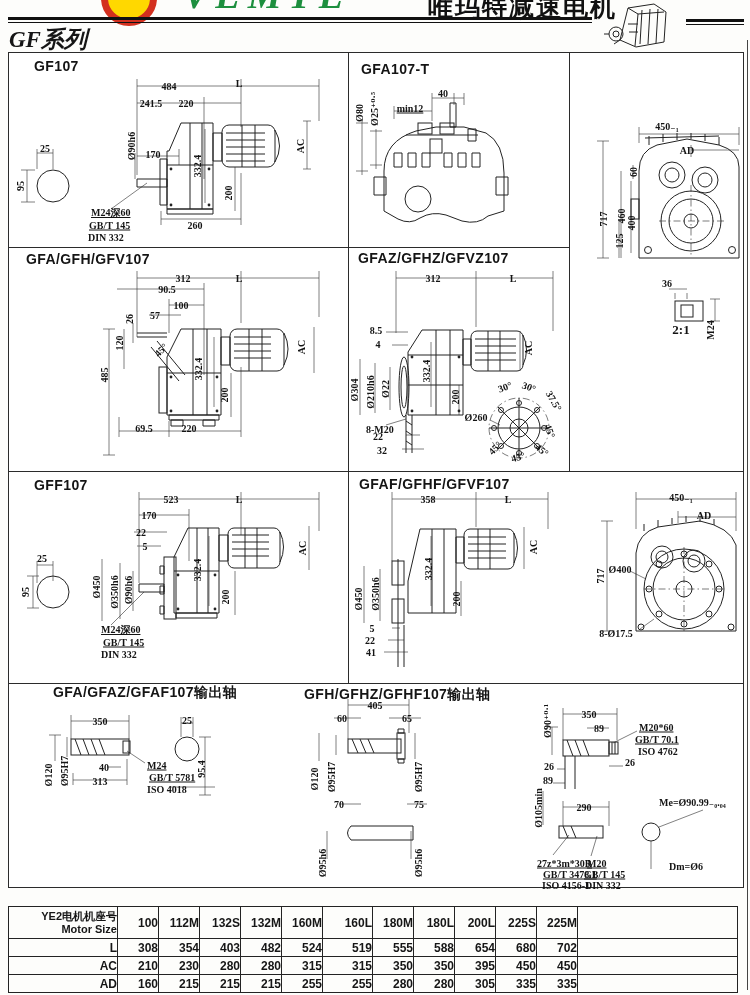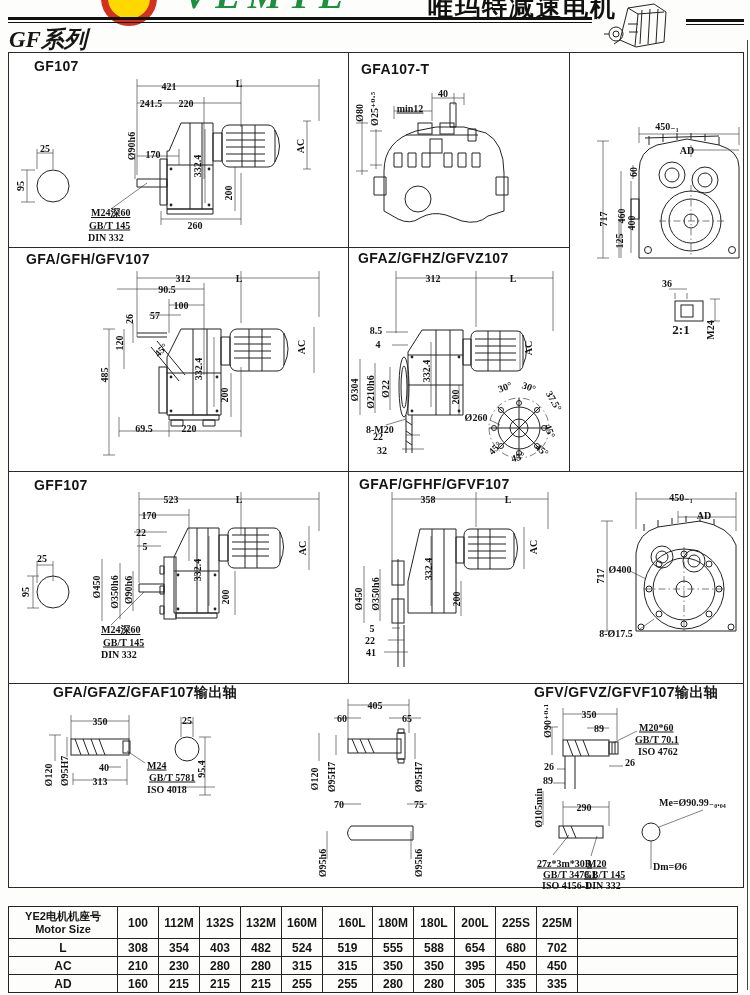--- a/index.html
+++ b/index.html
@@ -26,21 +26,21 @@
   .lbl.u{text-decoration:underline;}
   
   svg{position:absolute;left:0;top:0;}
   svg path,svg line,svg rect,svg circle,svg ellipse{stroke:#232323;fill:none;stroke-width:1;}
   svg .d path{stroke:#3d3d3d;stroke-width:.65;}
   svg .dash{stroke-dasharray:7 3 1.5 3;stroke-width:.6;}
   svg .dot{fill:#232323;stroke:none;}
   svg .sk{stroke:#555;}
   
   table.size{position:absolute;left:8px;top:906px;border-collapse:collapse;table-layout:fixed;width:730px;}
-  table.size th,table.size td{border:1.7px solid #232323;text-align:center;padding:0;
+  table.size th,table.size td{border:1.7px solid #232323;text-align:right;padding:0;
       font:700 12px "Liberation Sans",sans-serif;height:17px;}
   table.size thead th{height:31px;}
   .hdr2{font:700 11px "Liberation Sans",sans-serif;line-height:13px;}
 </style>
 </head>
 <body>
 
 <div>
   <div class="logo"></div>
   <div class="brand">VEMTE</div>
@@ -91,21 +91,21 @@
         <path d="M204,80 h9 v28 h-9 z"></path>
         <rect x="213" y="72" width="53" height="42" rx="7"></rect>
         <path d="M217,80 H256 M217,87 H256 M217,94 H256 M217,101 H256 M217,108 H256 M233,72 V114 M246,72 V114 M266,77 q9,16 0,32"></path>
         <circle class="dot" cx="162" cy="116" r="1.4"></circle>
           <circle class="dot" cx="200" cy="116" r="1.4"></circle>
         <circle class="dot" cx="162" cy="152" r="1.4"></circle>
           <circle class="dot" cx="200" cy="152" r="1.4"></circle>
       </g>
     </svg>
   <span class="lbl t" style="left: 25px; top: 13px; transform: translate(0px, -50%);">GF107</span>
-      <span class="lbl" style="left: 160px; top: 33px; transform: translate(-50%, -50%);">421</span>
+      <span class="lbl" style="left: 160px; top: 33px; transform: translate(-50%, -50%);">484</span>
       <span class="lbl" style="left: 230px; top: 30px; transform: translate(-50%, -50%);">L</span>
       <span class="lbl" style="left: 142px; top: 50px; transform: translate(-50%, -50%);">241.5</span>
       <span class="lbl" style="left: 177px; top: 50px; transform: translate(-50%, -50%);">220</span>
       <span class="lbl" style="left: 122px; top: 93px; transform: translate(-50%, -50%) rotate(-90deg);">Ø90h6</span>
       <span class="lbl" style="left: 144px; top: 101px; transform: translate(-50%, -50%);">170</span>
       <span class="lbl" style="left: 188px; top: 113px; transform: translate(-50%, -50%) rotate(-90deg);">332.4</span>
       <span class="lbl" style="left: 291px; top: 93px; transform: translate(-50%, -50%) rotate(-90deg);">AC</span>
       <span class="lbl" style="left: 219px; top: 140px; transform: translate(-50%, -50%) rotate(-90deg);">200</span>
       <span class="lbl" style="left: 186px; top: 172px; transform: translate(-50%, -50%);">260</span>
       <span class="lbl" style="left: 36px; top: 95px; transform: translate(-50%, -50%);">25</span>
@@ -428,50 +428,50 @@
       <span class="lbl" style="left: 91px; top: 38px; transform: translate(-50%, -50%);">350</span>
       <span class="lbl" style="left: 178px; top: 37px; transform: translate(-50%, -50%);">25</span>
       <span class="lbl" style="left: 39px; top: 92px; transform: translate(-50%, -50%) rotate(-90deg);">Ø120</span>
       <span class="lbl" style="left: 55px; top: 88px; transform: translate(-50%, -50%) rotate(-90deg);">Ø95H7</span>
       <span class="lbl" style="left: 95px; top: 84px; transform: translate(-50%, -50%);">40</span>
       <span class="lbl" style="left: 91px; top: 98px; transform: translate(-50%, -50%);">313</span>
       <span class="lbl u" style="left: 138px; top: 82px; transform: translate(0px, -50%);">M24</span>
       <span class="lbl u" style="left: 140px; top: 94px; transform: translate(0px, -50%);">GB/T 5781</span>
       <span class="lbl" style="left: 138px; top: 106px; transform: translate(0px, -50%);">ISO 4018</span>
       <span class="lbl" style="left: 192px; top: 86px; transform: translate(-50%, -50%) rotate(-90deg);">95.4</span>
+      <span class="lbl t" style="left: 295px; top: 12px; transform: translate(0px, -50%);">GFH/GFHZ/GFHF107输出轴</span>
       <span class="lbl" style="left: 366px; top: 22px; transform: translate(-50%, -50%);">405</span>
       <span class="lbl" style="left: 333px; top: 35px; transform: translate(-50%, -50%);">60</span>
       <span class="lbl" style="left: 398px; top: 35px; transform: translate(-50%, -50%);">65</span>
       <span class="lbl" style="left: 305px; top: 96px; transform: translate(-50%, -50%) rotate(-90deg);">Ø120</span>
       <span class="lbl" style="left: 322px; top: 94px; transform: translate(-50%, -50%) rotate(-90deg);">Ø95H7</span>
       <span class="lbl" style="left: 409px; top: 94px; transform: translate(-50%, -50%) rotate(-90deg);">Ø95H7</span>
       <span class="lbl" style="left: 330px; top: 121px; transform: translate(-50%, -50%); text-align: right;">70</span>
       <span class="lbl" style="left: 410px; top: 121px; transform: translate(-50%, -50%);">75</span>
       <span class="lbl" style="left: 313px; top: 180px; transform: translate(-50%, -50%) rotate(-90deg);">Ø95h6</span>
       <span class="lbl" style="left: 409px; top: 180px; transform: translate(-50%, -50%) rotate(-90deg);">Ø95h6</span>
-      <span class="lbl t" style="left: 525px; top: 10px; transform: translate(0px, -50%);">GFV/GFVZ/GFVF107输出轴</span>
       <span class="lbl" style="left: 538px; top: 38px; transform: translate(-50%, -50%) rotate(-90deg);">Ø90⁺⁰·¹</span>
       <span class="lbl" style="left: 580px; top: 31px; transform: translate(-50%, -50%);">350</span>
       <span class="lbl" style="left: 590px; top: 45px; transform: translate(-50%, -50%);">89</span>
       <span class="lbl u" style="left: 630px; top: 44px; transform: translate(0px, -50%);">M20*60</span>
       <span class="lbl u" style="left: 626px; top: 56px; transform: translate(0px, -50%);">GB/T 70.1</span>
       <span class="lbl" style="left: 629px; top: 68px; transform: translate(0px, -50%);">ISO 4762</span>
       <span class="lbl" style="left: 540px; top: 83px; transform: translate(-50%, -50%);">26</span>
       <span class="lbl" style="left: 621px; top: 79px; transform: translate(-50%, -50%);">26</span>
       <span class="lbl" style="left: 539px; top: 97px; transform: translate(-50%, -50%);">89</span>
       <span class="lbl" style="left: 529px; top: 125px; transform: translate(-50%, -50%) rotate(-90deg);">Ø105min</span>
       <span class="lbl" style="left: 575px; top: 124px; transform: translate(-50%, -50%);">290</span>
       <span class="lbl" style="left: 650px; top: 119px; transform: translate(0px, -50%);">Me=Ø90.99₋₀.₀₄</span>
       <span class="lbl u" style="left: 528px; top: 180px; transform: translate(0px, -50%);">27z*3m*30R</span>
       <span class="lbl u" style="left: 534px; top: 191px; transform: translate(0px, -50%);">GB/T 3478.1</span>
       <span class="lbl" style="left: 533px; top: 202px; transform: translate(0px, -50%);">ISO 4156-1</span>
       <span class="lbl u" style="left: 578px; top: 180px; transform: translate(0px, -50%);">M20</span>
       <span class="lbl u" style="left: 575px; top: 191px; transform: translate(0px, -50%);">GB/T 145</span>
       <span class="lbl" style="left: 576px; top: 202px; transform: translate(0px, -50%);">DIN 332</span>
-      <span class="lbl" style="left: 644px; top: 183px; transform: translate(0px, -50%);">Dm=Ø6</span>
+      <span class="lbl" style="left: 660px; top: 183px; transform: translate(0px, -50%);">Dm=Ø6</span>
     </div>
 </div>
 
 <table class="size">
   <thead>
       <tr>
     <th style="width:108px">
       <div class="hdr2">YE2电机机座号</div>
       <div class="hdr2">Motor Size</div>
     </th>

